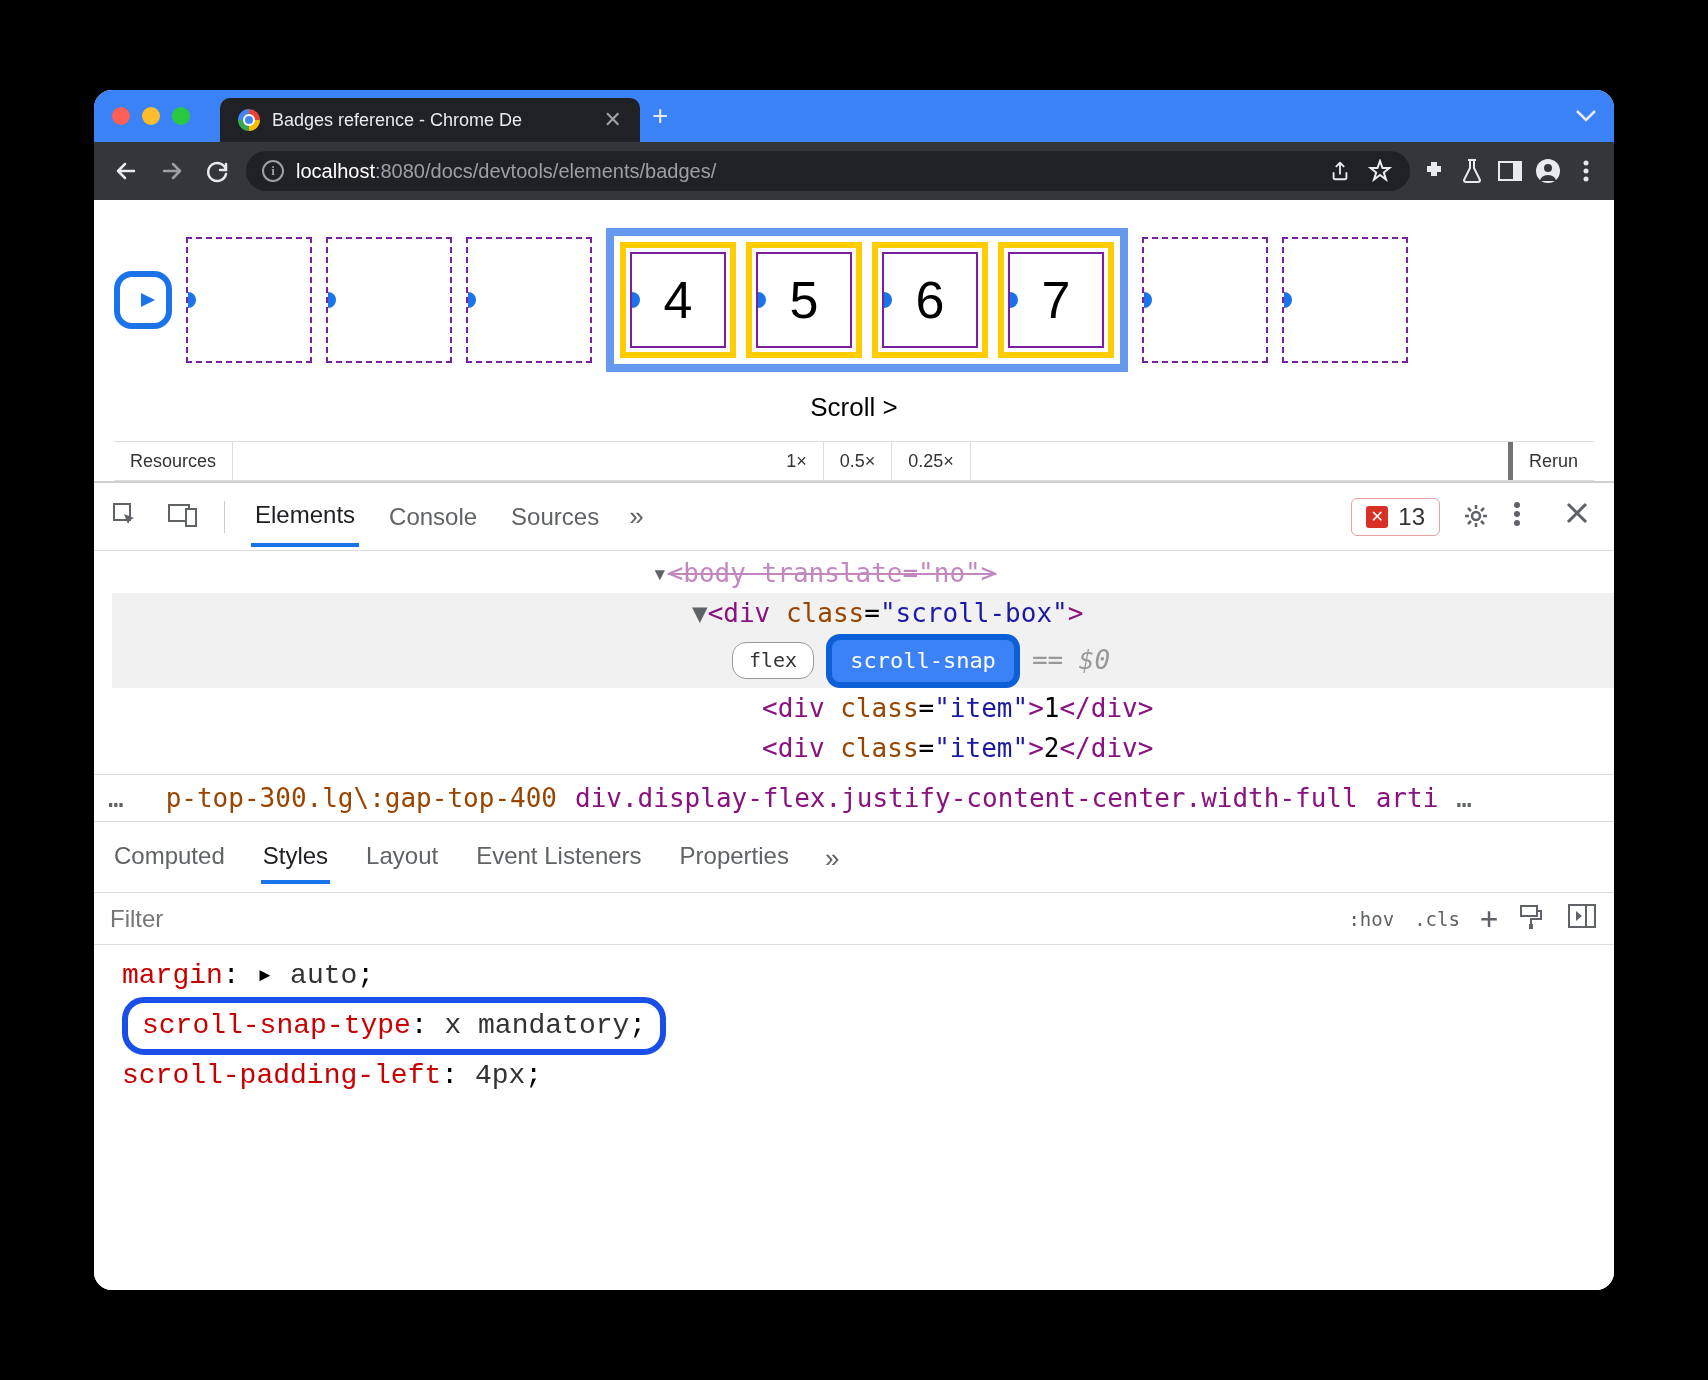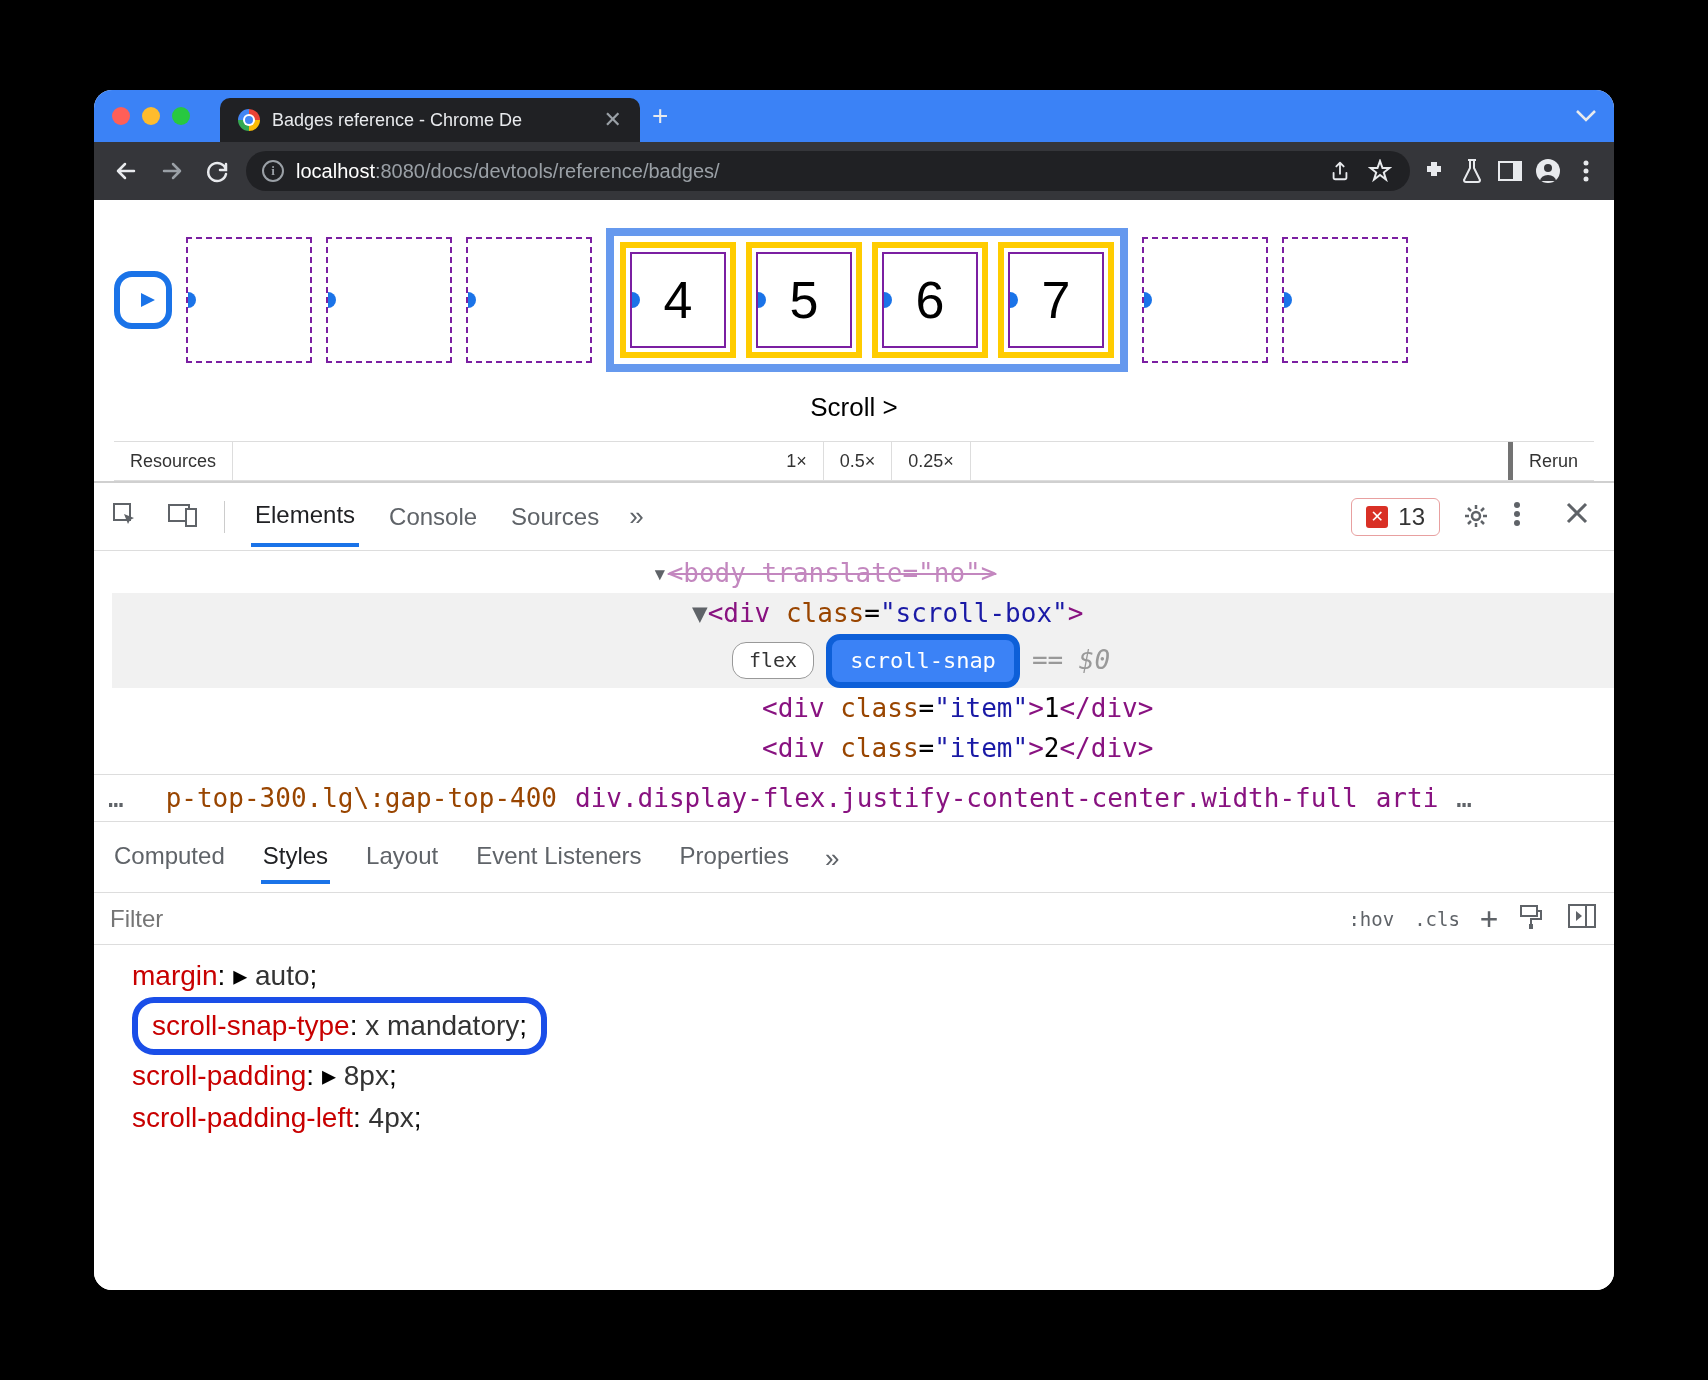--- a/index.html
+++ b/index.html
@@ -75,21 +75,21 @@
 .breadcrumb .bc2 { color: #881280; }
 
 .styles-tabs { display: flex; gap: 34px; padding: 10px 18px 8px 18px; border-bottom: 1px solid #ddd; }
 .styles-tab { font-size: 24px; color: #5f6368; padding: 10px 2px; }
 .styles-tab.active { color: #202124; border-bottom: 4px solid #1a73e8; }
 
 .filter-row { display: flex; align-items: center; padding: 8px 16px; border-bottom: 1px solid #ddd; gap: 20px; }
 .filter-input { flex: 1; border: none; font-size: 24px; color: #5f6368; outline: none; }
 .filter-btn { font-size: 19px; color: #5f6368; font-family: Menlo, monospace; }
 
-.css-block { font-family: Liberation Sans, sans-serif; font-size: 28px; padding: 10px 38px; line-height: 1.5; }
+.css-block { font-family: Liberation Mono, monospace; font-size: 28px; padding: 10px 28px; line-height: 1.5; }
 .css-prop { color: #c80000; }
 .css-val { color: #333; }
 .hl-rule { border: 6px solid #1a4ee8; border-radius: 22px; padding: 2px 14px; display: inline-block; }
 
 svg { display: block; }
 </style>
 </head>
 <body>
 
 <div class="window">
@@ -124,21 +124,21 @@
           <path d="M4 12h16m0 0l-7-7m7 7l-7 7" stroke="#9aa0a6" stroke-width="2.5" fill="none" stroke-linecap="round"></path>
         </svg>
     </div>
     <div class="nav-btn active">
       <svg width="24" height="24" viewBox="0 0 24 24">
           <path d="M20 5 V11 H14 M20 11 A9 9 0 1 0 20 15" stroke="#e8eaed" stroke-width="2.5" fill="none" stroke-linecap="round"></path>
         </svg>
     </div>
     <div class="omnibox">
       <span class="info">i</span>
-      <span><span class="url-host">localhost</span><span class="url-path">:8080/docs/devtools/reference/badges/</span></span>
+      <span><span class="url-host">localhost</span><span class="url-path">:8080/docs/devtools/elements/badges/</span></span>
       <span style="margin-left:auto" class="tool-icon">
         <svg width="22" height="22" viewBox="0 0 24 24">
             <path d="M12 3v12m0-12l-4 4m4-4l4 4M5 14v5a2 2 0 002 2h10a2 2 0 002-2v-5" stroke="#e8eaed" stroke-width="2" fill="none" stroke-linecap="round"></path>
           </svg>
       </span>
       <span class="tool-icon">
         <svg width="24" height="24" viewBox="0 0 24 24">
             <path d="M12 2l2.5 7h7l-5.7 4.5 2.2 7L12 16l-6 4.5 2.2-7L2.5 9h7z" stroke="#e8eaed" stroke-width="2" fill="none"></path>
           </svg>
       </span>
@@ -317,18 +317,17 @@
               <rect x="1" y="1" width="26" height="22" stroke="#5f6368" stroke-width="2" fill="none"></rect>
               <rect x="18" y="1" width="9" height="22" fill="none" stroke="#5f6368" stroke-width="2"></rect>
               <path d="M14 12l-6-5v10z" fill="#5f6368"></path>
             </svg>
         </span>
       </div>
 
       <div class="css-block">
         <div><span class="css-prop">margin</span>: ▸ <span class="css-val">auto</span>;</div>
         <div><span class="hl-rule"><span class="css-prop">scroll-snap-type</span>: <span class="css-val">x mandatory</span>;</span></div>
-        <div><span class="css-prop">scroll-padding</span>: ▸ <span class="css-val">8px</span>;</div>
         <div><span class="css-prop">scroll-padding-left</span>: <span class="css-val">4px</span>;</div>
       </div>
     </div>
   </div>
 </div>
 
 </body></html>

